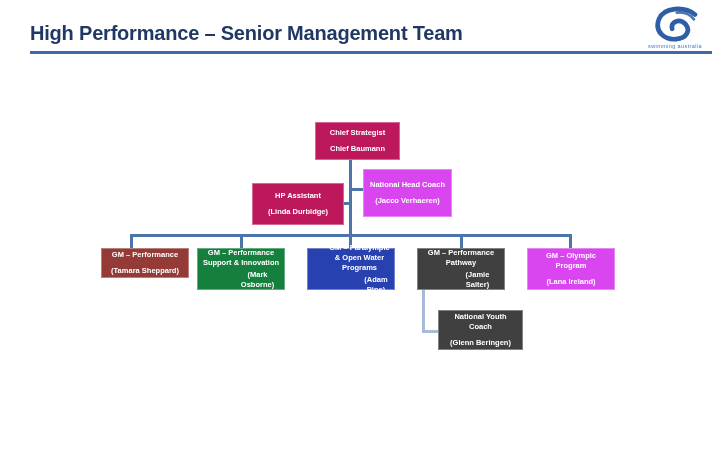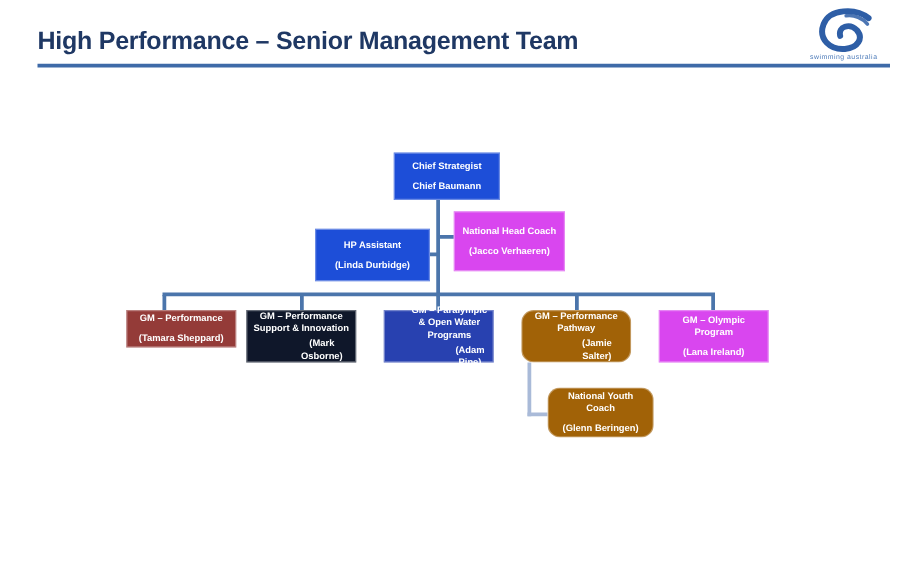--- a/index.html
+++ b/index.html
@@ -23,26 +23,26 @@
   
   .node{
     position:absolute;box-sizing:border-box;display:flex;flex-direction:column;
     align-items:center;justify-content:center;text-align:center;color:#ffffff;
     font-size:7.5px;font-weight:bold;line-height:10px;padding:2px 3px;
     border:1px solid rgba(255,255,255,0.35);
   }
   .node .role{display:block;}
   .node .person{display:block;margin-top:6px;}
   .node.tight .person{margin-top:2px;margin-left:33px;}
-  .steel{background:#1d4ed8;}
+  .steel{background:#be185d;}
   .green{background:#d946ef;}
   .maroon{background:#943B38;}
-  .purple{background:#0f172a;}
+  .purple{background:#15803d;}
   .royal{background:#2841B0;padding-left:20px;}
-  .olive{background:#a16207;border-radius:10px;}
+  .olive{background:#404040;}
 
   .n-chief{left:315px;top:122px;width:85px;height:38px;}
   .n-hp{left:252px;top:183px;width:92px;height:42px;}
   .n-nhc{left:363px;top:169px;width:89px;height:48px;}
   .n-gm1{left:101px; top:248px;width:88px;height:30px;}
   .n-gm2{left:197px;top:248px;width:88px;height:42px;}
   .n-gm3{left:307px;top:248px;width:88px;height:42px;}
   .n-gm4{left:417px;top:248px;width:88px;height:42px;}
   .n-gm5{left:527px;top:248px;width:88px;height:42px;}
   .n-youth{left:438px;top:310px;width:85px;height:40px;}

